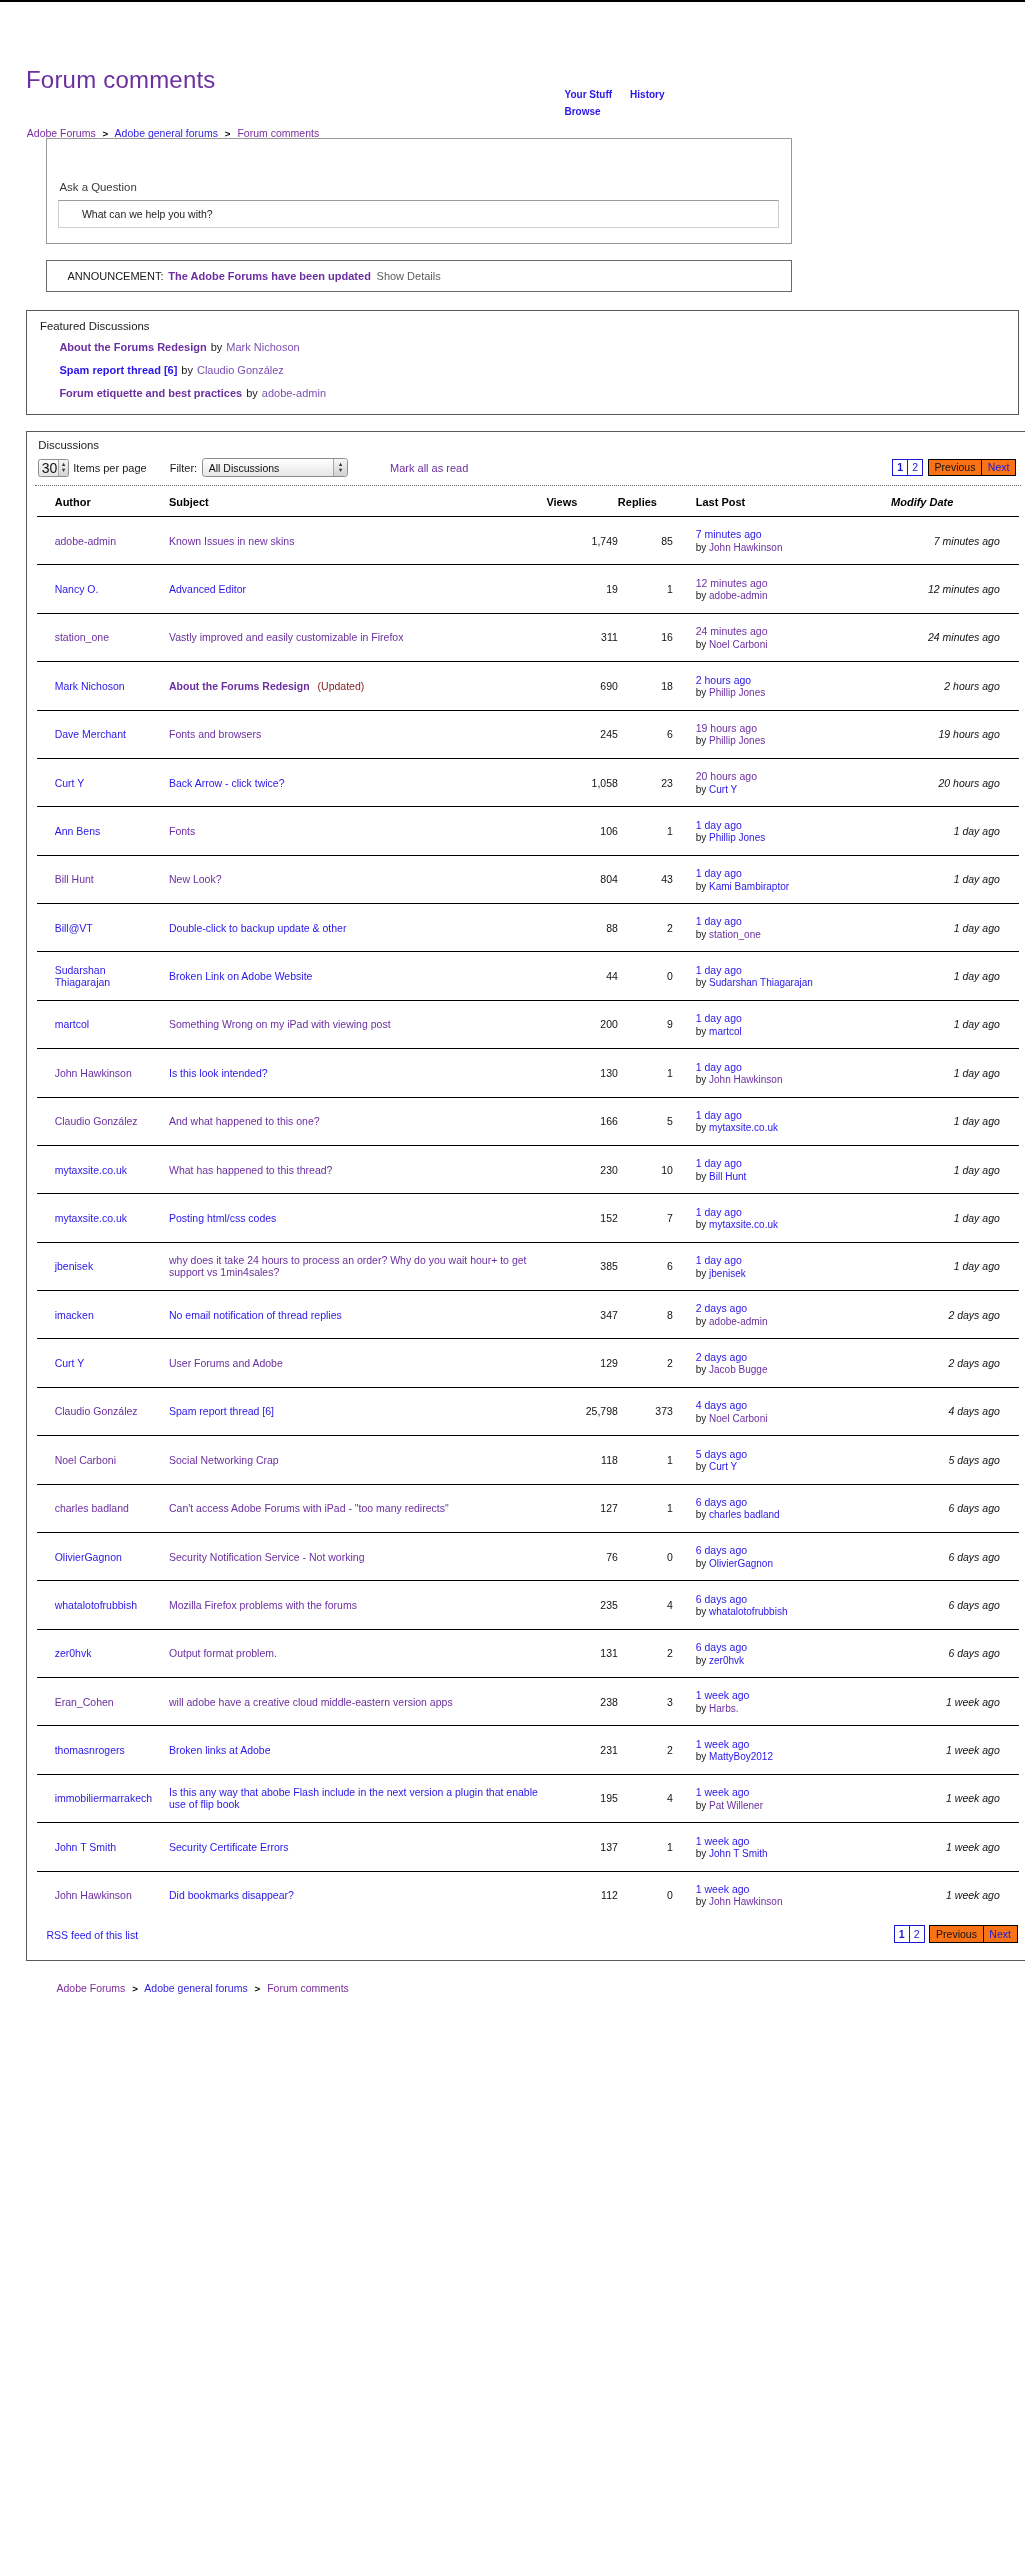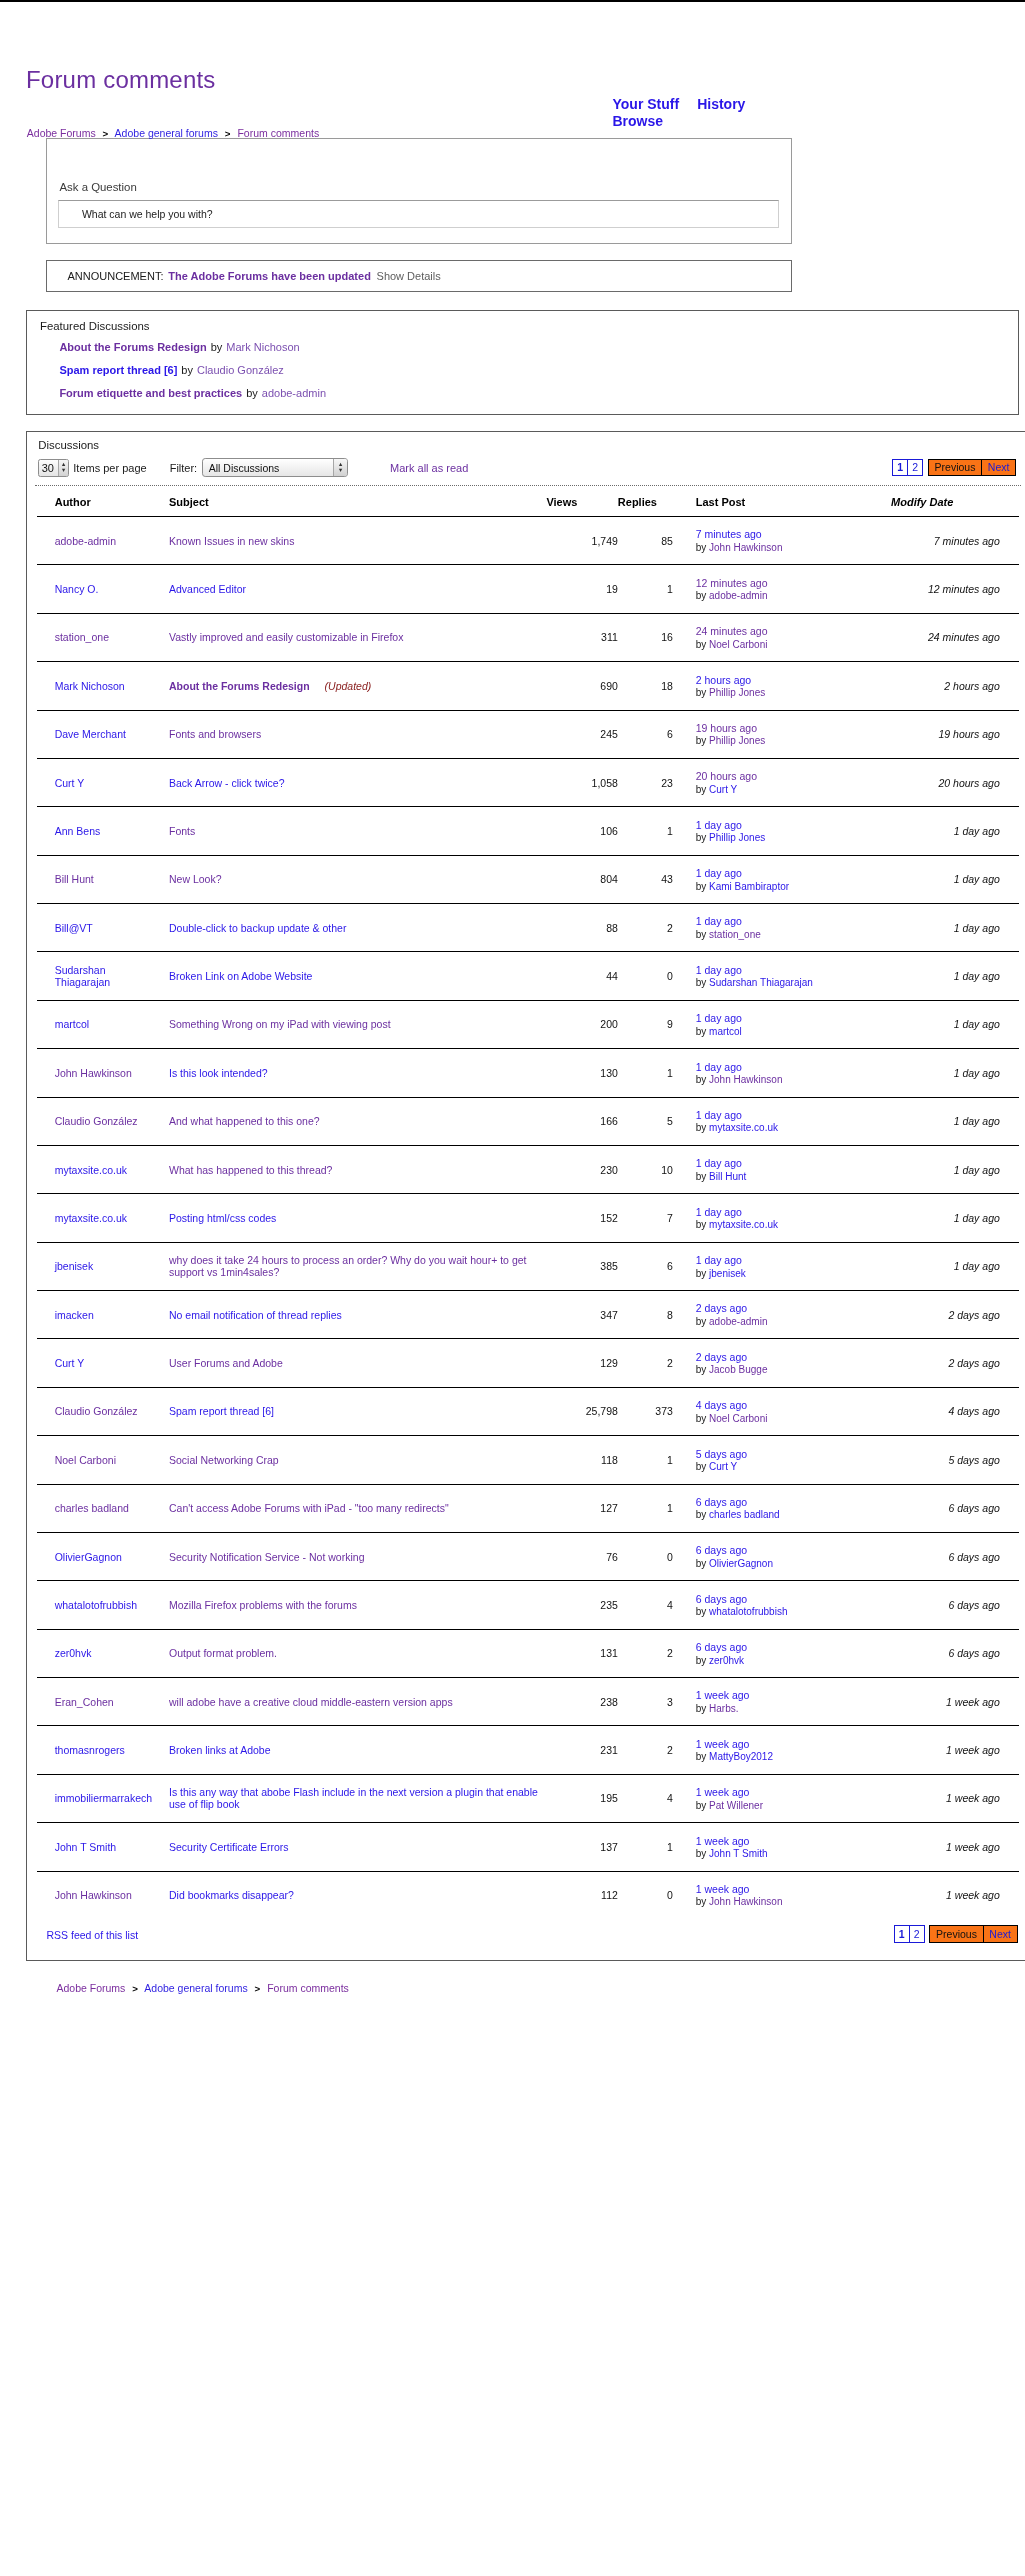--- a/index.html
+++ b/index.html
@@ -49,27 +49,26 @@
     font-size: 10.5px;
     white-space: nowrap;
   }
   .breadcrumb .crumb { color: #7a2d9e; }
   .breadcrumb .crumb.blue { color: #2c1ee0; }
   .breadcrumb .sep { color: #000; margin: 0 4px; font-weight: bold; font-size: 9.7px; }
 
   .usernav {
     position: absolute;
     left: 545px;
-    top: 91px;
+    top: 81px;
     width: 268px;
-    font-size: 14px;
+    font-size: 10px;
     font-weight: bold;
     color: #2a16e8;
     line-height: 17px;
-    margin-left: 48px;
   }
   .usernav a { color: #2a16e8; font-weight: bold; }
   .usernav .sp { display: inline-block; width: 18px; }
 
   
   .askbox {
     margin: 19.5px 6.5px 0 26px;
     border: 0.8px solid #9a9a9a;
     background: #fff;
     padding: 9.7px 11.4px 14.6px 11.4px;
@@ -166,21 +165,21 @@
     border: 0.8px solid #8d8d8d;
     border-radius: 2.4px;
     background: linear-gradient(#fdfdfd,#e4e4e4);
     height: 18px;
     width: 31px;
     overflow: hidden;
     margin-right: 4px;
   }
   .spinner .val {
     flex: 1;
-    font-size: 11px;
+    font-size: 14px;
     color: #111;
     line-height: 16px;
     padding-left: 2.4px;
     overflow: hidden;
   }
   .spinner .arrows {
     width: 10.5px;
     background: linear-gradient(#f6f6f6,#d2d2d2);
     border-left: 0.8px solid #a6a6a6;
     display: flex;
@@ -289,21 +288,21 @@
   .c-last    { width: 203px; padding-left: 18px !important; }
   .c-modify  { width: 122px; text-align: right; padding-right: 19.5px !important; font-style: italic; }
 
   th.c-views   { text-align: right; }
   th.c-replies { text-align: right; padding-right: 4.9px !important; }
   th.c-modify  { text-align: right; padding-right: 19.5px !important; }
 
   .lnk-v { color: #6b2fa0; }
   .lnk-u { color: #2a16e8; }
   .subj-bold { font-weight: bold; }
-  .updated { color: #8a2020; font-weight: normal; margin-left: 15px; font-style: italic; }
+  .updated { color: #8a2020; font-weight: normal; margin-left: 8px; }
   .byline { color: #1a1a1a; font-size: 10px; }
   .lp-time { display: block; margin-bottom: 1.6px; }
   .lp-by { display: block; }
   .num { color: #111; }
   .modify-txt { color: #111; }
 
   
   .panel-foot {
     position: relative;
     padding: 9.7px 9.7px 11.4px 19.5px;

